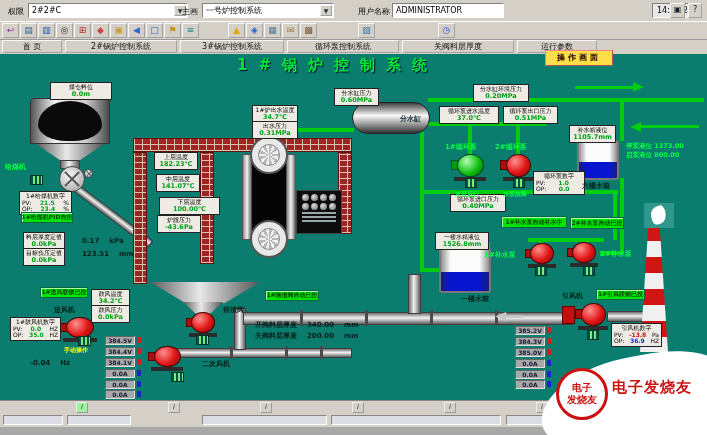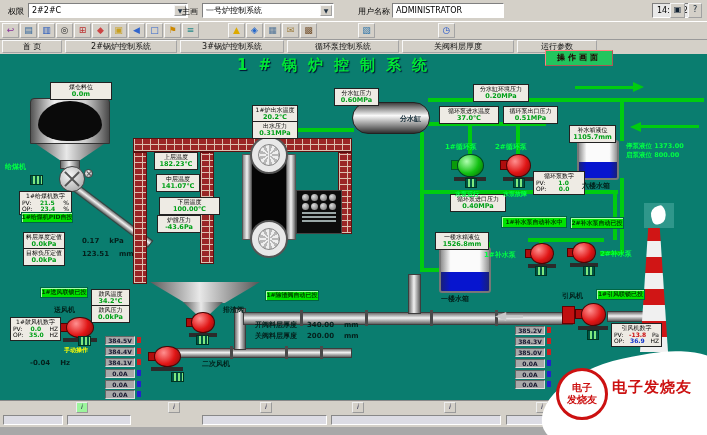--- a/index.html
+++ b/index.html
@@ -16,21 +16,21 @@
 .toolbar{position:absolute;left:0;top:22px;width:707px;height:18px;background:#d4d0c8;border-bottom:1px solid #9a9a9a;display:flex;align-items:center;padding-left:2px;}
 .tbicon{display:inline-block;width:17px;height:15px;margin-right:1px;background:#d4d0c8;border:1px outset #f8f8f8;font-size:9px;line-height:13px;text-align:center;}
 .tbicon:nth-child(12){margin-left:28px;}
 .tbicon:nth-child(17){margin-left:40px;}
 .tbicon:nth-child(18){margin-left:62px;}
 .tabbar{position:absolute;left:0;top:40px;width:707px;height:14px;background:#d4d0c8;display:flex;gap:3px;padding-left:2px;}
 .tab{height:13px;background:#d4d0c8;border:1px outset #f8f8f8;font-size:8px;line-height:11px;text-align:center;color:#111;white-space:nowrap;overflow:hidden;}
 
 .canvas{position:absolute;left:0;top:54px;width:707px;height:346px;background:#0a7d6f;z-index:2;}
 .title{position:absolute;left:237px;top:2px;font-size:15px;font-weight:bold;color:#00e636;letter-spacing:11px;text-shadow:1px 1px 1px #013;white-space:nowrap;}
-.opbtn{position:absolute;left:545px;top:-4px;width:68px;height:16px;background:#22c55e;border:1px outset #ff8080;color:#200;font-size:8px;font-weight:bold;letter-spacing:3px;text-align:center;line-height:14px;}
+.opbtn{position:absolute;left:545px;top:-4px;width:68px;height:16px;background:#fde047;border:1px outset #ff8080;color:#200;font-size:8px;font-weight:bold;letter-spacing:3px;text-align:center;line-height:14px;}
 .vbox{position:absolute;background:#eeebe4;border:1px solid #222;text-align:center;padding:1px 1px;}
 .vbox .bt{font-size:6px;line-height:6.5px;color:#000;white-space:nowrap;overflow:hidden;}
 .vbox .bv{font-size:6.5px;line-height:7px;font-weight:bold;color:#00a018;white-space:nowrap;}
 .dbox{position:absolute;background:#eeebe4;border:1px solid #222;padding:1px 2px;}
 .dbox .bt{font-size:6px;line-height:6.5px;color:#000;text-align:center;white-space:nowrap;overflow:hidden;}
 .dbox .dr{display:flex;justify-content:space-between;font-size:6px;line-height:6.5px;color:#000;}
 .dbox .dv{font-weight:bold;color:#00a018;}
 .dbox .dv.red{color:#cc1111;}
 .dbox .dv.blue{color:#1133cc;}
 .gbtn{position:absolute;background:#00e400;border:1px solid #064;box-shadow:inset 1px 1px 0 #aaffaa;color:#013f01;font-weight:bold;font-size:6px;display:flex;align-items:center;justify-content:center;white-space:nowrap;overflow:hidden;}
@@ -290,21 +290,21 @@
     <div class="vbox" style="left:159px;top:143px;width:61px">
       <div class="bt">下层温度</div>
         <div class="bv">100.00℃</div>
       </div>
     <div class="vbox" style="left:157px;top:161px;width:44px">
       <div class="bt">炉膛压力</div>
         <div class="bv">-43.6Pa</div>
       </div>
     <div class="vbox" style="left:252px;top:51px;width:46px">
       <div class="bt">1#炉出水温度</div>
-        <div class="bv">20.2℃</div>
+        <div class="bv">34.7℃</div>
       </div>
     <div class="vbox" style="left:252px;top:67px;width:46px">
       <div class="bt">出水压力</div>
         <div class="bv">0.31MPa</div>
       </div>
     <div class="vbox" style="left:334px;top:34px;width:45px">
       <div class="bt">分水缸压力</div>
         <div class="bv">0.60MPa</div>
       </div>
     <div class="vbox" style="left:473px;top:30px;width:56px">
@@ -404,21 +404,21 @@
     <div class="blabel" style="left:54px;top:251px">送风机</div>
     <div class="blabel" style="left:202px;top:305px">二次风机</div>
     <div class="blabel" style="left:223px;top:251px">排渣阀</div>
     <div class="blabel" style="left:562px;top:237px">引风机</div>
     <div class="glabel" style="left:445px;top:88px">1#循环泵</div>
     <div class="glabel" style="left:495px;top:88px">2#循环泵</div>
     <div class="glabel" style="left:455px;top:136px;font-size:6px">水泵运行</div>
     <div class="glabel" style="left:503px;top:136px;font-size:6px">水泵故障</div>
     <div class="glabel" style="left:484px;top:196px">1#补水泵</div>
     <div class="glabel" style="left:600px;top:195px">2#补水泵</div>
-    <div class="blabel" style="left:441px;top:240px">一楼水箱</div>
+    <div class="blabel" style="left:461px;top:240px">一楼水箱</div>
     <div class="blabel" style="left:582px;top:127px">六楼水箱</div>
     <div class="ylabel" style="left:64px;top:292px">手动操作</div>
     <div class="wtext" style="left:626px;top:88px">
       <span>停泵液位</span> <span>1373.00</span></div>
     <div class="wtext" style="left:626px;top:97px">
       <span>启泵液位</span> <span>800.00</span></div>
     <div class="ktext" style="left:255px;top:266px">
       <span>开阀料层厚度</span><span>340.00</span><span>mm</span></div>
     <div class="ktext" style="left:255px;top:277px">
       <span>关阀料层厚度</span><span>200.00</span><span>mm</span></div>

